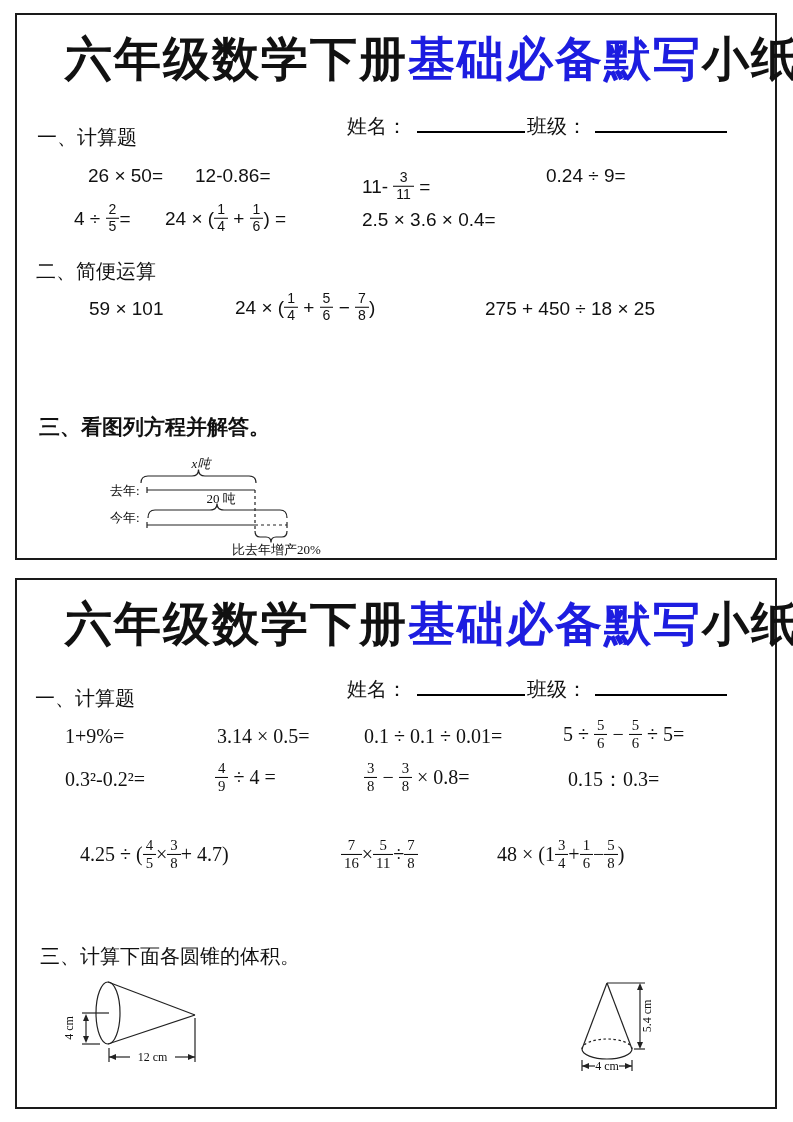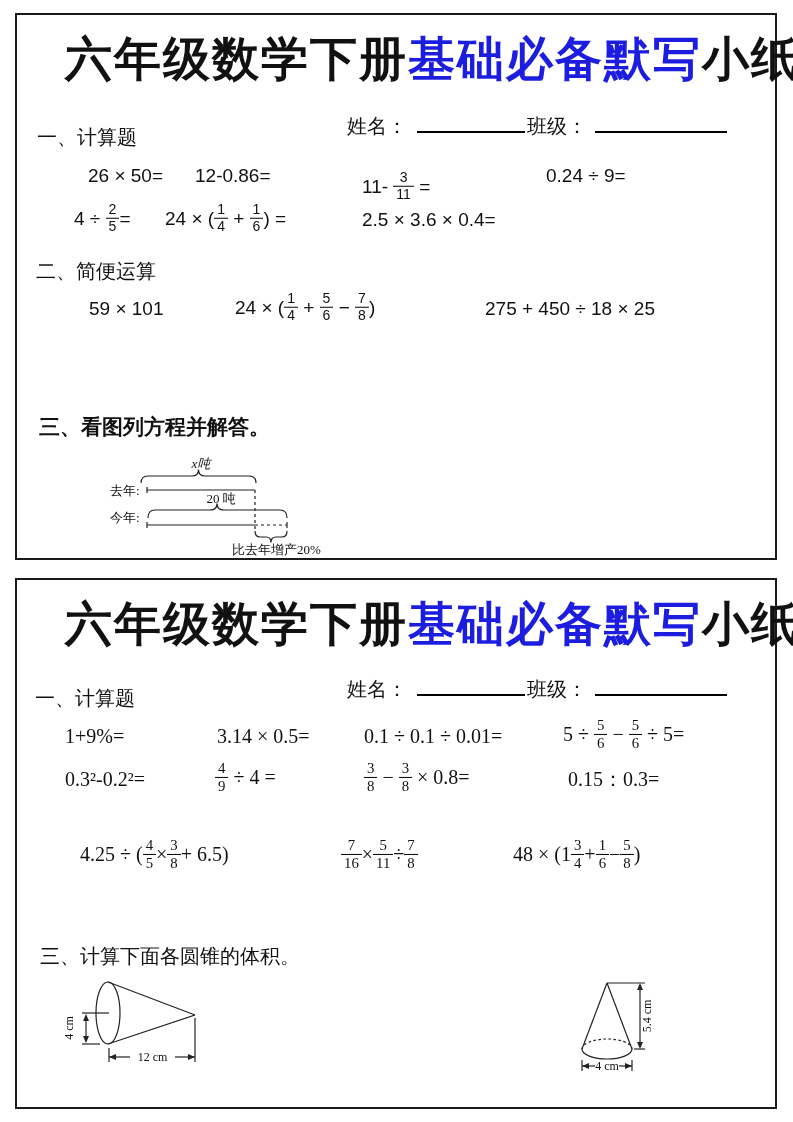--- a/index.html
+++ b/index.html
@@ -105,23 +105,23 @@
   <span class="prob" style="left:200px;top:156px">3.14 × 0.5=</span>
   <span class="prob" style="left:347px;top:156px">0.1 ÷ 0.1 ÷ 0.01=</span>
   <span class="prob" style="left:546px;top:156px"><span>5 ÷ </span><span class="frac"><span class="fn">5</span><span class="fd">6</span></span><span> − </span><span class="frac"><span class="fn">5</span><span class="fd">6</span></span><span> ÷ 5=</span></span>
 
   <span class="prob" style="left:48px;top:199px">0.3²-0.2²=</span>
   <span class="prob" style="left:198px;top:199px"><span class="frac"><span class="fn">4</span><span class="fd">9</span></span><span> ÷ 4 =</span></span>
   <span class="prob" style="left:347px;top:199px"><span class="frac"><span class="fn">3</span><span class="fd">8</span></span><span> − </span><span class="frac"><span class="fn">3</span><span class="fd">8</span></span><span> × 0.8=</span></span>
   <span class="prob" style="left:551px;top:199px">0.15：0.3=</span>
 
 
-  <span class="prob" style="left:63px;top:276px"><span>4.25 ÷ (</span><span class="frac"><span class="fn">4</span><span class="fd">5</span></span><span>×</span><span class="frac"><span class="fn">3</span><span class="fd">8</span></span><span>+ 6.5)</span></span>
+  <span class="prob" style="left:63px;top:276px"><span>4.25 ÷ (</span><span class="frac"><span class="fn">4</span><span class="fd">5</span></span><span>×</span><span class="frac"><span class="fn">3</span><span class="fd">8</span></span><span>+ 4.7)</span></span>
   <span class="prob" style="left:324px;top:276px"><span class="frac"><span class="fn">7</span><span class="fd">16</span></span><span>×</span><span class="frac"><span class="fn">5</span><span class="fd">11</span></span><span>÷</span><span class="frac"><span class="fn">7</span><span class="fd">8</span></span></span>
-  <span class="prob" style="left:496px;top:276px"><span>48 × (1</span><span class="frac"><span class="fn">3</span><span class="fd">4</span></span><span>+</span><span class="frac"><span class="fn">1</span><span class="fd">6</span></span><span>−</span><span class="frac"><span class="fn">5</span><span class="fd">8</span></span><span>)</span></span>
+  <span class="prob" style="left:480px;top:276px"><span>48 × (1</span><span class="frac"><span class="fn">3</span><span class="fd">4</span></span><span>+</span><span class="frac"><span class="fn">1</span><span class="fd">6</span></span><span>−</span><span class="frac"><span class="fn">5</span><span class="fd">8</span></span><span>)</span></span>
 
   <div class="h" style="left:23px;top:363px">三、计算下面各圆锥的体积。</div>
 
   <svg style="left:25px;top:390px" width="180" height="115" viewBox="0 0 180 115">
     <ellipse cx="66" cy="43" rx="12" ry="31"></ellipse>
     <line x1="66" y1="12" x2="153" y2="45"></line>
     <line x1="66" y1="74" x2="153" y2="45"></line>
     <line x1="40" y1="43" x2="67" y2="43"></line>
     <line x1="40" y1="74" x2="58" y2="74"></line>
     <line x1="44" y1="46" x2="44" y2="71"></line>

